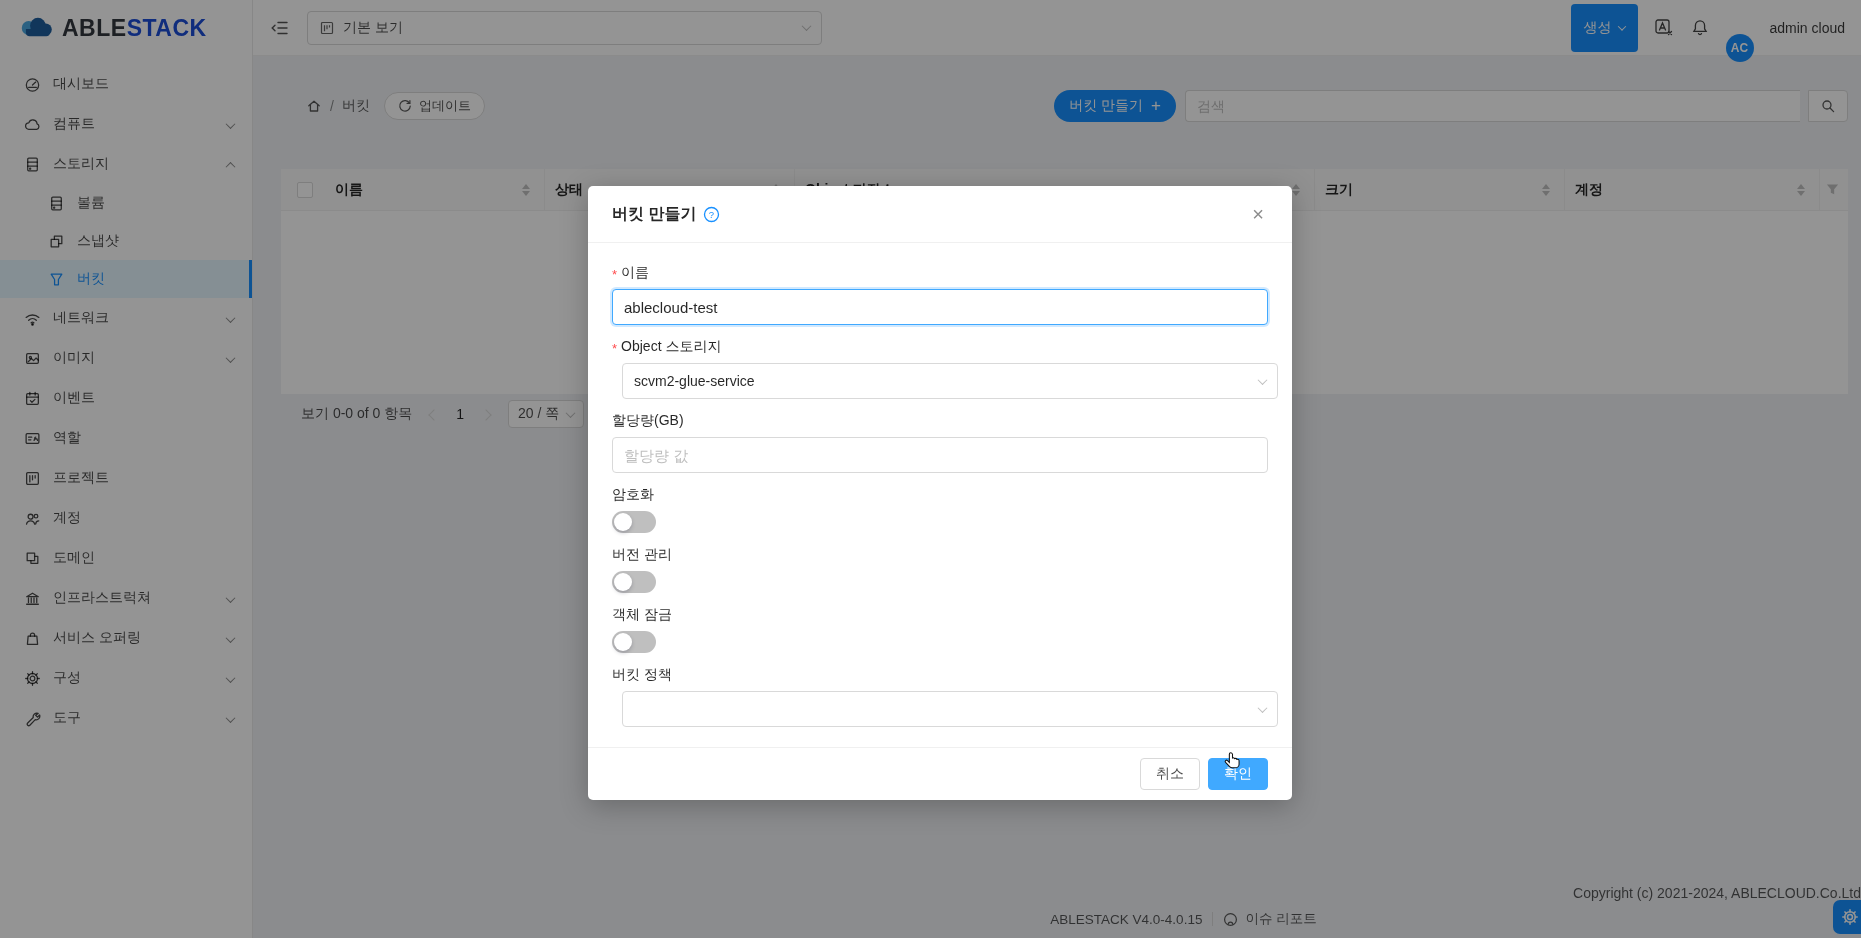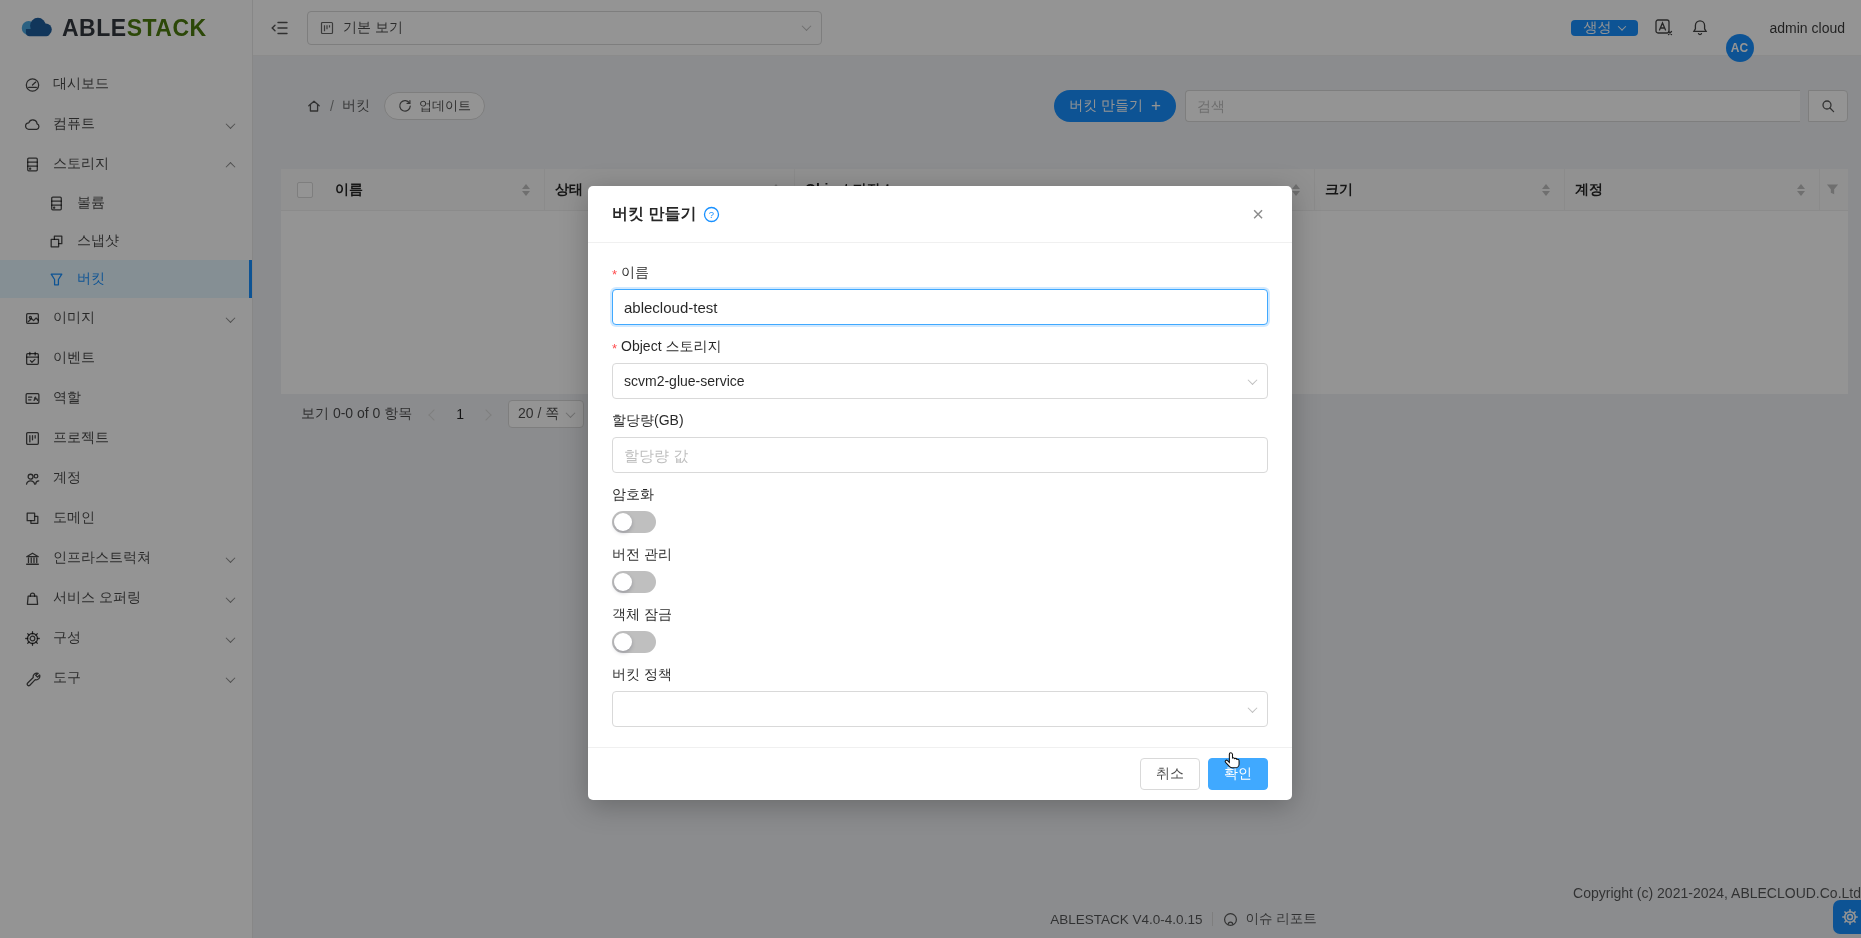--- a/index.html
+++ b/index.html
@@ -10,40 +10,40 @@
     font-family:"Liberation Sans","DejaVu Sans",sans-serif;
     font-size:14px; color:rgba(0,0,0,.85);
   }
   .app { display:flex; width:100%; height:100%; }
 
   
   .sidebar { width:253px; flex:none; background:#fff; border-right:1px solid #e8e8e8; height:100%; }
   .logo { height:56px; display:flex; align-items:center; padding-left:18px; gap:6px; }
   .logo-text { font-size:23px; font-weight:bold; letter-spacing:.5px; }
   .logo-able { color:#33373e; }
-  .logo-stack { color:#4d7c0f; }
+  .logo-stack { color:#1d4ed8; }
   .nav { padding-top:8px; }
   .menu-item { height:40px; display:flex; align-items:center; gap:12px; padding:0 18px 0 24px; color:rgba(0,0,0,.72); cursor:pointer; }
   .menu-item.sub { padding-left:48px; height:38px; }
   .menu-item.selected { background:#e6f7ff; color:#1890ff; border-right:3px solid #1890ff; }
   .mi { width:17px; height:17px; flex:none; stroke:currentColor; fill:none; stroke-width:1.2; stroke-linecap:round; stroke-linejoin:round; }
   .menu-label { font-size:14px; }
   .menu-chev { margin-left:auto; color:#8b8b8b; }
   .chev { display:inline-block; width:7px; height:7px; border-right:1.6px solid currentColor; border-bottom:1.6px solid currentColor; }
   .chev.down { transform:rotate(45deg) translate(-1px,-1px); }
   .chev.up { transform:rotate(-135deg) translate(-1px,-1px); }
 
   
   .main { flex:1; display:flex; flex-direction:column; position:relative; }
   .topbar { height:56px; background:#fff; border-bottom:1px solid #f0f0f0; display:flex; align-items:center; padding:0 16px 0 17px; gap:17px; flex:none; }
   .fold-icon { width:20px; height:20px; stroke:#545454; fill:none; stroke-width:1.4; stroke-linecap:round; cursor:pointer; }
   .view-select { width:515px; height:34px; border:1px solid #d9d9d9; border-radius:4px; background:#fff; display:flex; align-items:center; gap:8px; padding:0 11px; color:rgba(0,0,0,.70); cursor:pointer; }
   .view-select .chev { color:#bfbfbf; margin-left:auto; }
   .top-right { margin-left:auto; display:flex; align-items:center; gap:16px; }
-  .btn-primary { background:#1890ff; color:#fff; border:none; height:16px; border-radius:4px; font-size:14px; display:flex; align-items:center; gap:7px; padding:0 13px; cursor:pointer; font-family:inherit; }
+  .btn-primary { background:#1890ff; color:#fff; border:none; height:48px; border-radius:4px; font-size:14px; display:flex; align-items:center; gap:7px; padding:0 13px; cursor:pointer; font-family:inherit; }
   .btn-primary .chev { color:#fff; width:6px; height:6px; }
   .hicon { width:20px; height:20px; stroke:#444; fill:none; stroke-width:1.3; stroke-linecap:round; cursor:pointer; }
   .avatar { width:28px; height:28px; border-radius:50%; background:#1890ff; color:#fff; font-size:12px; font-weight:bold; display:flex; align-items:center; justify-content:center;margin-top:41px; }
   .username { color:rgba(0,0,0,.78); }
 
   
   .content { padding:34px 13px 0 28px; position:relative; flex:1; }
   .toolbar { display:flex; align-items:center; }
   .breadcrumb { display:flex; align-items:center; gap:8px; margin-left:25px; color:rgba(0,0,0,.65); }
   .crumb-sep { color:rgba(0,0,0,.45); }
@@ -88,21 +88,21 @@
   .modal-title { font-size:16px; font-weight:bold; color:rgba(0,0,0,.85); }
   .qicon { width:17px; height:17px; }
   .modal-close { margin-left:auto; color:#8c8c8c; font-size:20px; line-height:1; cursor:pointer; padding:2px 4px; }
   .modal-body { padding:20px 24px 8px 24px; }
   .field { margin-bottom:12px; }
   .flabel { display:flex; align-items:center; gap:4px; height:20px; margin-bottom:6px; color:rgba(0,0,0,.85); }
   .req { color:#ff4d4f; font-size:13px; margin-top:3px; }
   .inp { width:100%; height:36px; border:1px solid #d9d9d9; border-radius:4px; padding:0 11px; font-size:15px; font-family:inherit; color:rgba(0,0,0,.85); outline:none; }
   .inp::placeholder { color:#bfbfbf; }
   .inp.focused { border-color:#40a9ff; box-shadow:0 0 0 2px rgba(24,144,255,.2); }
-  .select { width:100%; height:36px; border:1px solid #d9d9d9; border-radius:4px; display:flex; align-items:center; padding:0 11px; color:rgba(0,0,0,.85); cursor:pointer; background:#fff; }
+  .select { width:100%; height:36px; border:1px solid #d9d9d9; border-radius:4px; display:flex; align-items:center; padding:0 11px; color:rgba(0,0,0,.85); cursor:pointer; background:#fff;margin-left:10px; }
   .select .chev { color:#bfbfbf; margin-left:auto; }
   .switch { width:44px; height:22px; border-radius:11px; background:rgba(0,0,0,.25); position:relative; cursor:pointer; }
   .switch .knob { position:absolute; left:2px; top:2px; width:18px; height:18px; border-radius:50%; background:#fff; box-shadow:0 2px 4px rgba(0,0,35,.2); }
   .modal-footer { border-top:1px solid #f0f0f0; padding:10px 24px; display:flex; justify-content:flex-end; gap:8px; }
   .btn-default { height:32px; padding:0 15px; background:#fff; border:1px solid #d9d9d9; border-radius:4px; font-size:14px; color:rgba(0,0,0,.70); cursor:pointer; font-family:inherit; }
   .btn-ok { height:32px; padding:0 15px; background:#40a9ff; border:1px solid #40a9ff; border-radius:4px; font-size:14px; color:#fff; cursor:pointer; font-family:inherit; }
   .cursor-hand { position:absolute; left:1222px; top:750px; width:21px; height:23px; z-index:100; }
 </style>
 </head>
 <body>
@@ -165,20 +165,28 @@
         <span class="menu-label">스냅샷</span>
       </div>
 
       <div class="menu-item sub selected">
         <svg class="mi" viewBox="0 0 16 16">
             <path d="M3 3 h10 l-3.2 5 v5 h-3.6 V8 z"></path>
           </svg>
         <span class="menu-label">버킷</span>
       </div>
 
+      <div class="menu-item">
+        <svg class="mi" viewBox="0 0 16 16">
+            <path d="M2 7 a9 9 0 0 1 12 0 M4.4 9.6 a5.3 5.3 0 0 1 7.2 0 M6.7 12 a2.1 2.1 0 0 1 2.6 0"></path>
+            <circle cx="8" cy="13.6" r="0.7" fill="currentColor"></circle>
+          </svg>
+        <span class="menu-label">네트워크</span>
+        <span class="menu-chev"><span class="chev down"></span></span>
+      </div>
 
       <div class="menu-item">
         <svg class="mi" viewBox="0 0 16 16">
             <rect x="2.5" y="3.5" width="11" height="9" rx="1"></rect>
             <circle cx="6" cy="7" r="1"></circle>
             <path d="M4 11 l3 -3 2 2 2.4 -2.4 2.1 2.1"></path>
           </svg>
         <span class="menu-label">이미지</span>
         <span class="menu-chev"><span class="chev down"></span></span>
       </div>

